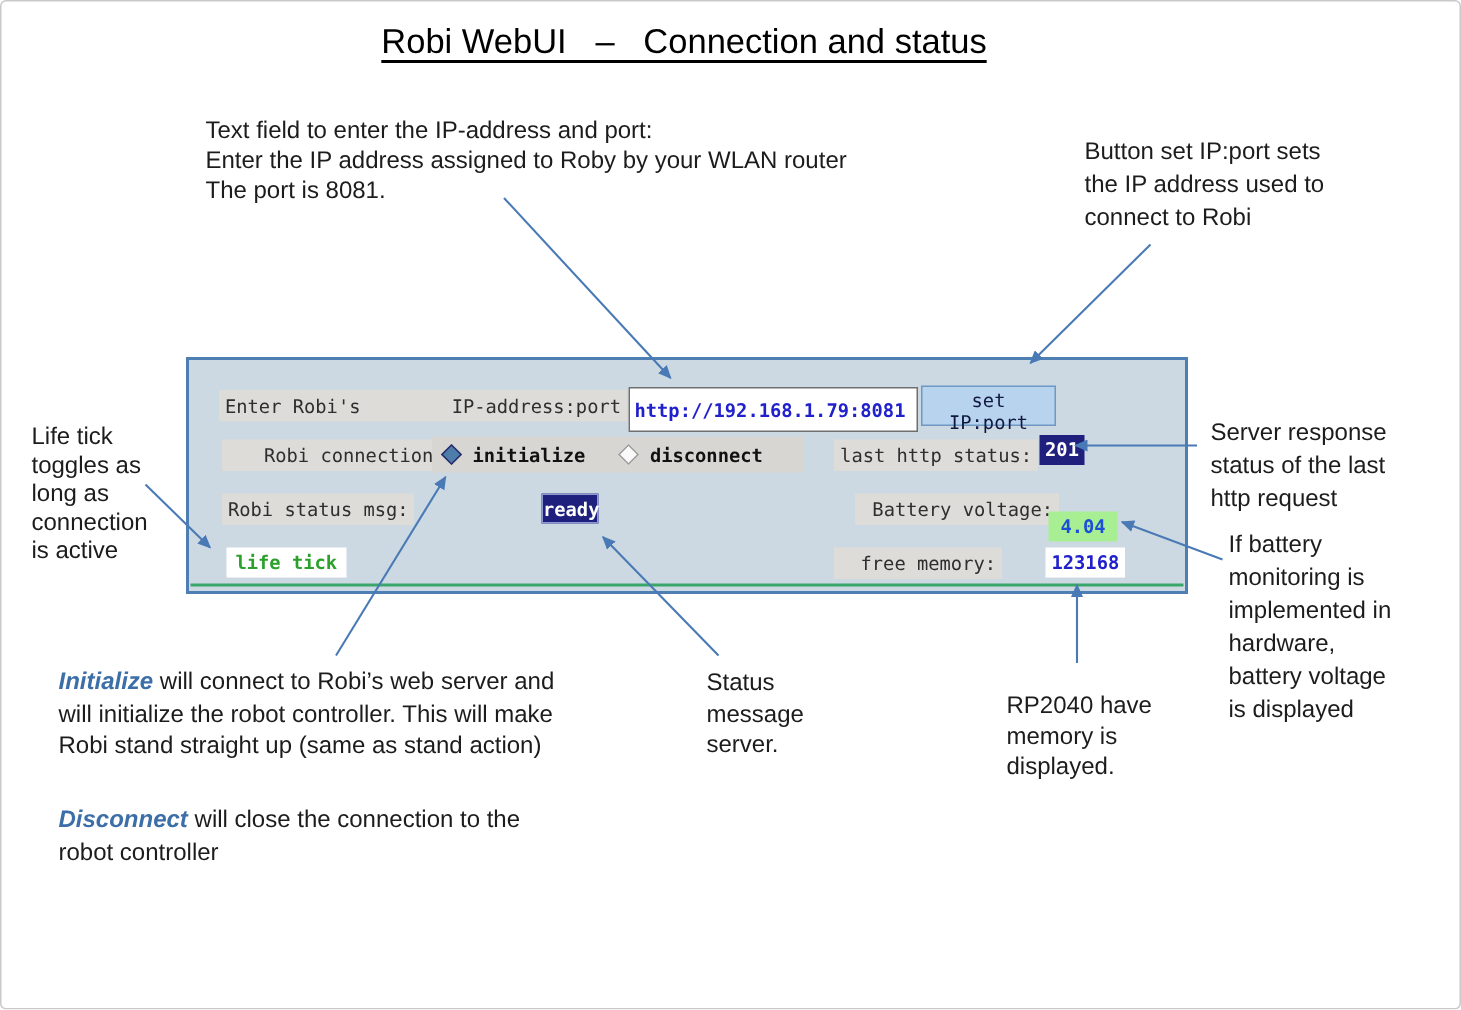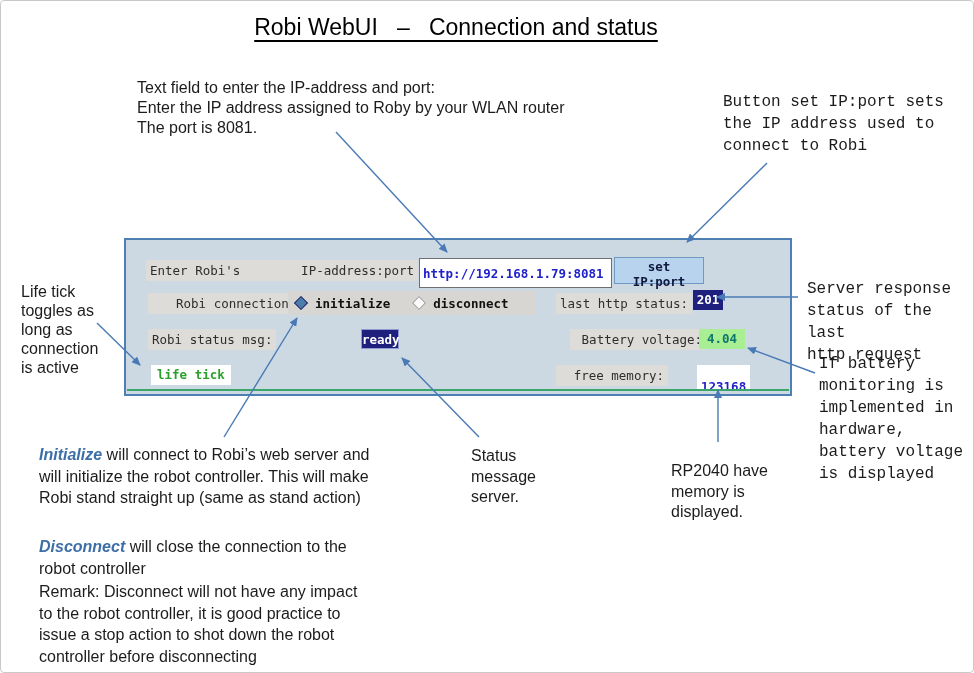--- a/index.html
+++ b/index.html
@@ -9,56 +9,56 @@
     font-family:"Liberation Sans",sans-serif;color:#1c1c1c;overflow:hidden;
   }
   
   .title{
     position:absolute;top:13px;left:0;width:100%;padding-right:62px;box-sizing:border-box;
     text-align:center;font-size:23px;color:#000;white-space:pre;
   }
   .title span{text-decoration:underline;text-underline-offset:5px;}
   
   .note{position:absolute;font-size:16px;line-height:20px;white-space:pre-line;color:#1c1c1c;}
-  .note.lh22{line-height:22px;font-family:Liberation Mono, monospace;}
+  .note.lh22{line-height:22px;}
   .note.lh19{line-height:19px;}
   .para{position:absolute;font-size:16px;line-height:21.5px;white-space:pre-line;color:#1c1c1c;}
   .lead{color:#3c6ea8;font-weight:bold;font-style:italic;}
   
   .panel{
     position:absolute;left:123px;top:237px;width:668px;height:158px;
     background:#cdd9e2;border:2px solid #4d7fb3;box-sizing:border-box;
     font-family:"DejaVu Sans Mono",monospace;font-size:12.5px;color:#2e2e2e;
   }
   .panel *{box-sizing:border-box;}
   .strip{position:absolute;background:#dedcd8;height:21px;line-height:21px;padding:0 4px;}
   .strip.r{text-align:right;}
   .row1strip{left:20px;top:20px;width:272px;display:flex;justify-content:space-between;}
   .ipinput{
     position:absolute;left:293px;top:18px;width:193px;height:25px;
     border:1px solid #6f6f6f;background:#ffffff;color:#2121cc;font-weight:bold;
     font-family:"DejaVu Sans Mono",monospace;font-size:12.5px;padding:14px 3px;
   }
   .setbtn{
     position:absolute;left:488px;top:17px;width:90px;height:27px;
-    background:#b7d3ee;border:1px solid #6f99c2;color:#101840;font-weight:bold;
+    background:#b7d3ee;border:1px solid #6f99c2;color:#101840;font-weight:normal;
     font-family:"DejaVu Sans Mono",monospace;font-size:12.5px;cursor:pointer;
   }
   .radiogroup{
     position:absolute;left:162px;top:51px;width:248px;height:24px;
     background:#d8d6d2;display:flex;align-items:center;padding-left:8px;
   }
   .radio{display:flex;align-items:center;cursor:pointer;}
   .diamond{width:10px;height:10px;transform:rotate(45deg);margin-right:9px;}
   .diamond.on{background:#4c7dab;border:1px solid #2a2a6a;}
   .diamond.off{background:#fafafa;border:1px solid #9a9a9a;}
   .radiolabel{font-weight:bold;color:#111;}
   .badge{position:absolute;height:20px;line-height:20px;text-align:center;font-weight:bold;}
   .navy{background:#1f1f7d;color:#ffffff;}
-  .greenb{background:#a7ef92;color:#0f766e;}
+  .greenb{background:#a7ef92;color:#1d4ed8;margin-top:12px;}
   .whiteb{background:#ffffff;}
   .bluev{color:#2121cc;}
   .lifetick{color:#2ba12b;font-weight:bold;}
   .greenline{position:absolute;left:1px;right:1px;bottom:3px;height:2px;background:#3aa66a;}
   
   .arrows{position:absolute;left:0;top:0;width:974px;height:673px;pointer-events:none;}
 </style>
 </head>
 <body>
 
@@ -91,24 +91,20 @@
 server.</div>
   <div class="note" style="left:670px;top:460px;line-height:20.5px;">RP2040 have
 memory is
 displayed.</div>
 
   <div class="para" style="left:38px;top:443px;"><span class="lead">Initialize</span><span> will connect to Robi’s web server and
 will initialize the robot controller. This will make
 Robi stand straight up (same as stand action)</span></div>
   <div class="para" style="left:38px;top:509px;margin-top:26px;"><span class="lead">Disconnect</span><span> will close the connection to the
 robot controller</span></div>
-  <div class="para" style="left:38px;top:580px;">Remark: Disconnect will not have any impact
-to the robot controller, it is good practice to
-issue a stop action to shot down the robot
-controller before disconnecting</div>
 
   <div class="panel">
 
     <div class="strip row1strip">
       <span>Enter Robi's</span>
       <span>IP-address:port</span>
     </div>
     <input class="ipinput" value="http://192.168.1.79:8081" style="">
     <button class="setbtn">set IP:port</button>
 
@@ -126,21 +122,21 @@
     <div class="strip r" style="left:430px;top:53px;width:136px;">last http status:</div>
     <div class="badge navy" style="left:567px;top:50px;width:30px;">201</div>
 
     <div class="strip" style="left:22px;top:89px;">Robi status msg:</div>
     <div class="badge navy" style="left:235px;top:89px;width:38px;border:1px solid #8f9bd0;">ready</div>
     <div class="strip r" style="left:430px;top:89px;width:136px;margin-left:14px;">Battery voltage:</div>
     <div class="badge greenb" style="left:573px;top:89px;width:46px;">4.04</div>
 
     <div class="badge whiteb lifetick" style="left:25px;top:125px;padding:0 6px;">life tick</div>
     <div class="strip r" style="left:430px;top:125px;width:112px;">free memory:</div>
-    <div class="badge whiteb bluev" style="left:571px;top:125px;padding:12px 4px;">123168</div>
+    <div class="badge whiteb bluev" style="left:571px;top:125px;padding:0 4px;">123168</div>
 
     <div class="greenline"></div>
   </div>
 
   <svg class="arrows" viewBox="0 0 974 673">
     <defs>
       <marker id="ah" markerWidth="10" markerHeight="8" refX="8" refY="4" orient="auto" markerUnits="userSpaceOnUse">
         <path d="M0,0 L9,4 L0,8 z" fill="#4a7ab5"></path>
       </marker>
     </defs>

